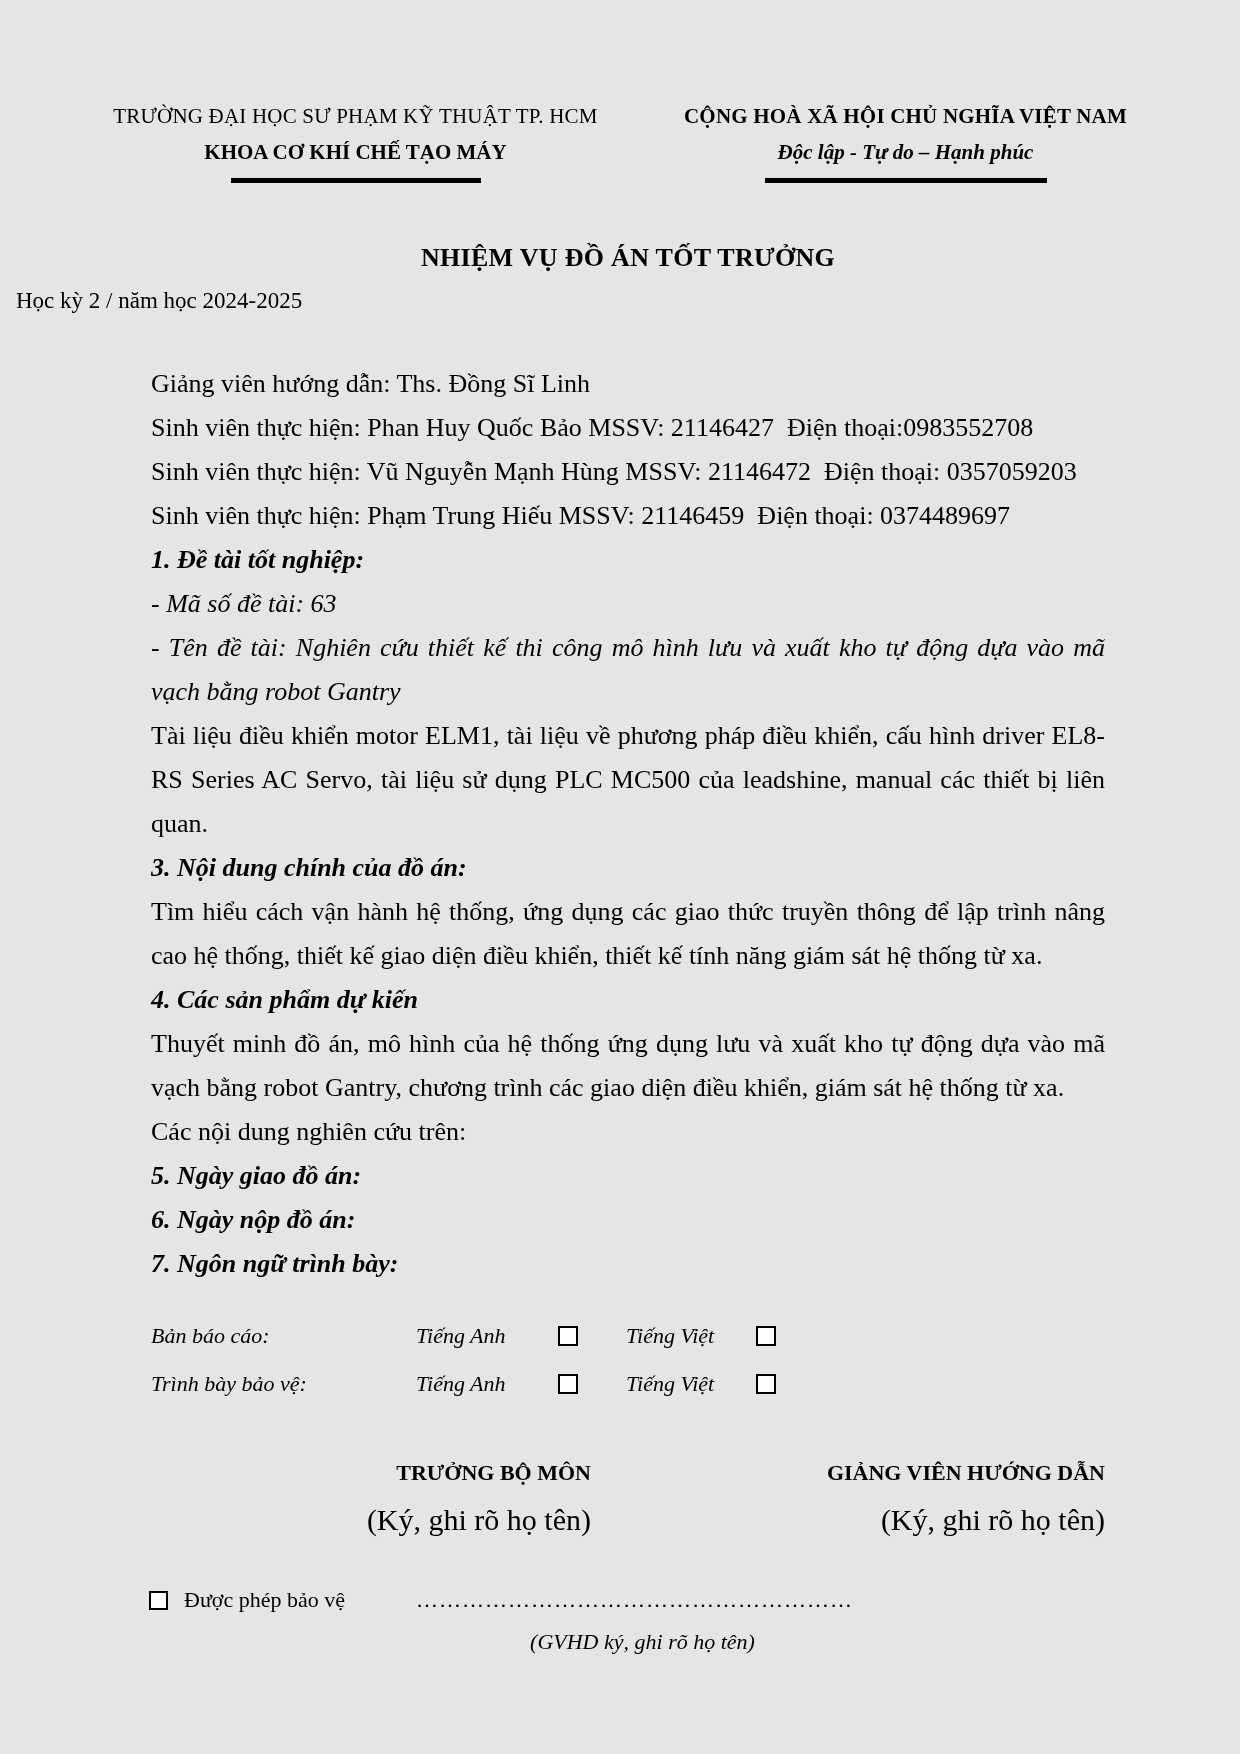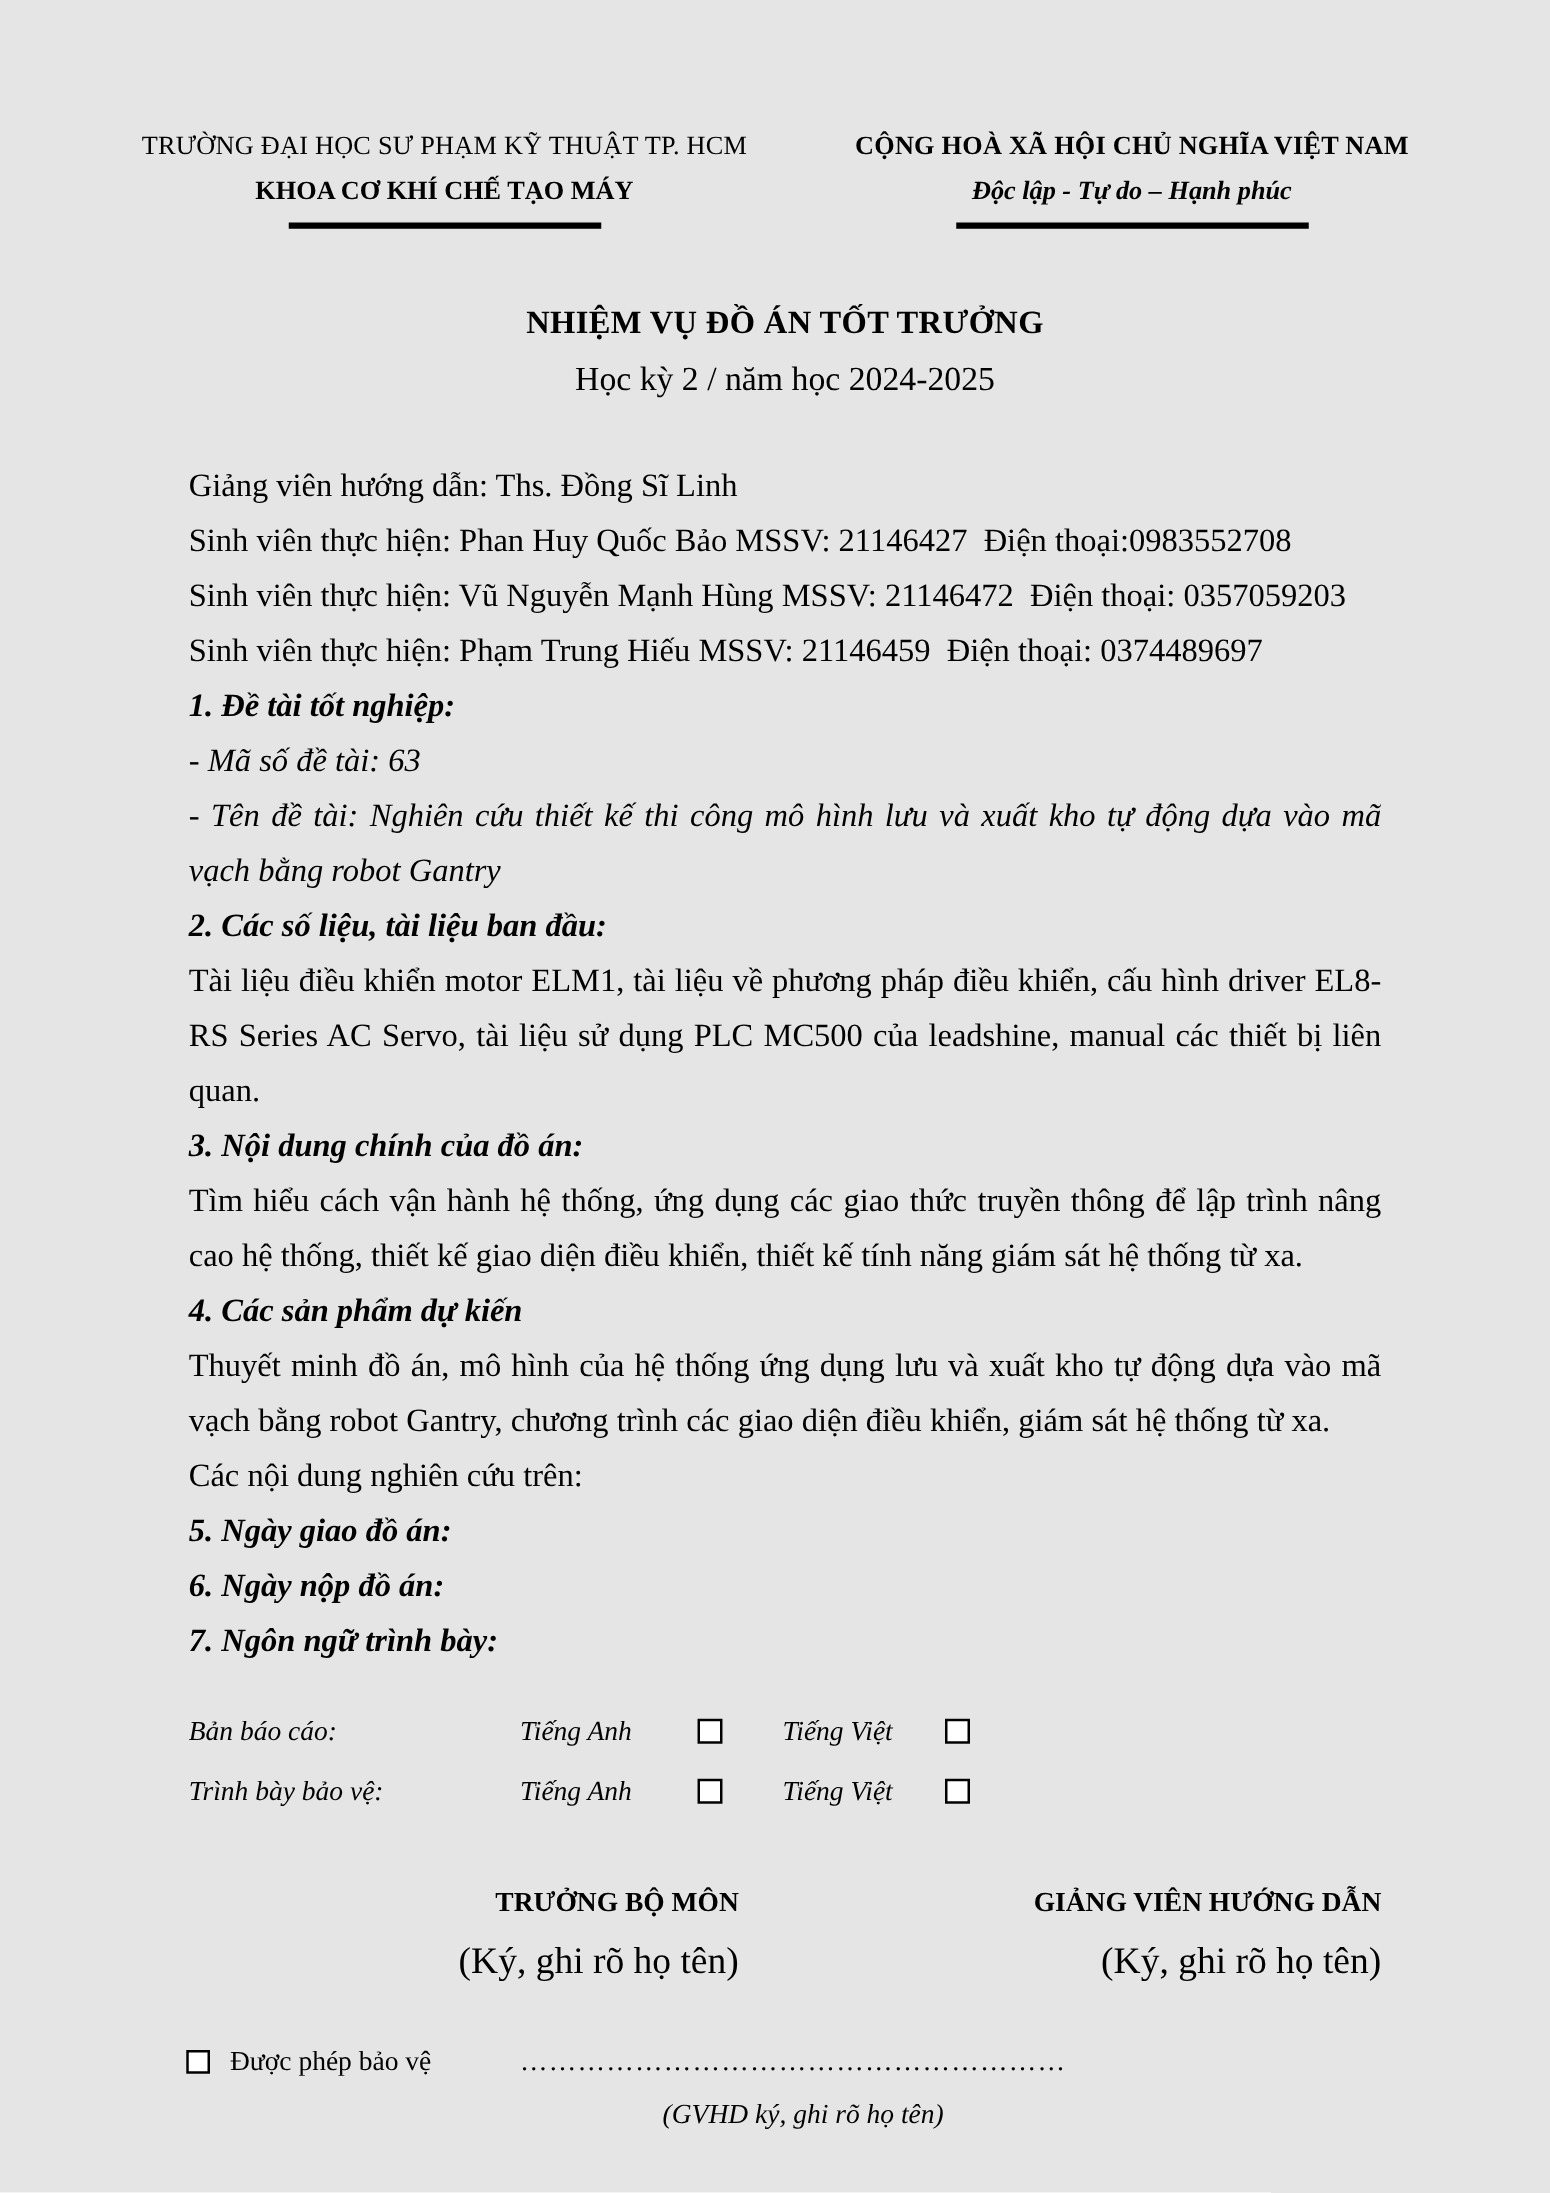--- a/index.html
+++ b/index.html
@@ -16,21 +16,21 @@
   .hdr-right { flex:1; }
   .hdr-line1 { font-size:21px; letter-spacing:.2px; }
   .hdr-right .hdr-line1 { font-weight:bold; }
   .hdr-line2 { font-size:21px; font-weight:bold; margin-top:11px; }
   .hdr-right .hdr-line2 { font-style:italic; }
   .hdr-bar { height:5px; background:#000; margin:13px auto 0 auto; }
   .hdr-left  .hdr-bar { width:250px; }
   .hdr-right .hdr-bar { width:282px; }
   
   .doc-title { text-align:center; margin-top:60px; font-size:26px; font-weight:bold; letter-spacing:.3px; }
-  .doc-subtitle { text-align:center; margin-top:15px; font-size:27px; }
+  .doc-subtitle { margin-top:15px; font-size:23px; }
   
   .body-text { padding:0 135px; margin-top:48px; font-size:26px; }
   .line { line-height:44px; white-space:pre-wrap; }
   .para { line-height:44px; }
   .para.hi { font-weight:bold; font-style:italic; }
   .para.i  { font-style:italic; }
   .para.j  { text-align:justify; }
   
   .lang { padding:0 135px; margin-top:26px; font-size:22px; font-style:italic; }
   .lang-row { display:flex; align-items:center; line-height:48px; }
@@ -82,21 +82,20 @@
     <p class="line">Giảng viên hướng dẫn: Ths. Đồng Sĩ Linh</p>
     <div id="students">
         <p class="line">Sinh viên thực hiện: Phan Huy Quốc Bảo MSSV: 21146427  Điện thoại:0983552708</p>
         <p class="line">Sinh viên thực hiện: Vũ Nguyễn Mạnh Hùng MSSV: 21146472  Điện thoại: 0357059203</p>
         <p class="line">Sinh viên thực hiện: Phạm Trung Hiếu MSSV: 21146459  Điện thoại: 0374489697</p>
       </div>
     <div id="paragraphs">
         <p class="para hi">1.  Đề tài tốt nghiệp:</p>
         <p class="para i">- Mã số đề tài: 63</p>
         <p class="para i j">- Tên đề tài: Nghiên cứu thiết kế thi công mô hình lưu và xuất kho tự động dựa vào mã vạch bằng robot Gantry</p>
-        <p class="para hi">2. Các số liệu, tài liệu ban đầu:</p>
         <p class="para j">Tài liệu điều khiển motor ELM1, tài liệu về phương pháp điều khiển, cấu hình driver EL8-RS Series AC Servo, tài liệu sử dụng PLC MC500 của leadshine, manual các thiết bị liên quan.</p>
         <p class="para hi">3. Nội dung chính của đồ án:</p>
         <p class="para j">Tìm hiểu cách vận hành hệ thống, ứng dụng các giao thức truyền thông để lập trình nâng cao hệ thống, thiết kế giao diện điều khiển, thiết kế tính năng giám sát hệ thống từ xa.</p>
         <p class="para hi">4.  Các sản phẩm dự kiến</p>
         <p class="para j">Thuyết minh đồ án, mô hình của hệ thống ứng dụng lưu và xuất kho tự động dựa vào mã vạch bằng robot Gantry, chương trình các giao diện điều khiển, giám sát hệ thống từ xa.</p>
         <p class="para n">Các nội dung nghiên cứu trên:</p>
         <p class="para hi">5. Ngày giao đồ án:</p>
         <p class="para hi">6. Ngày nộp đồ án:</p>
         <p class="para hi">7. Ngôn ngữ trình bày:</p>
       </div>

